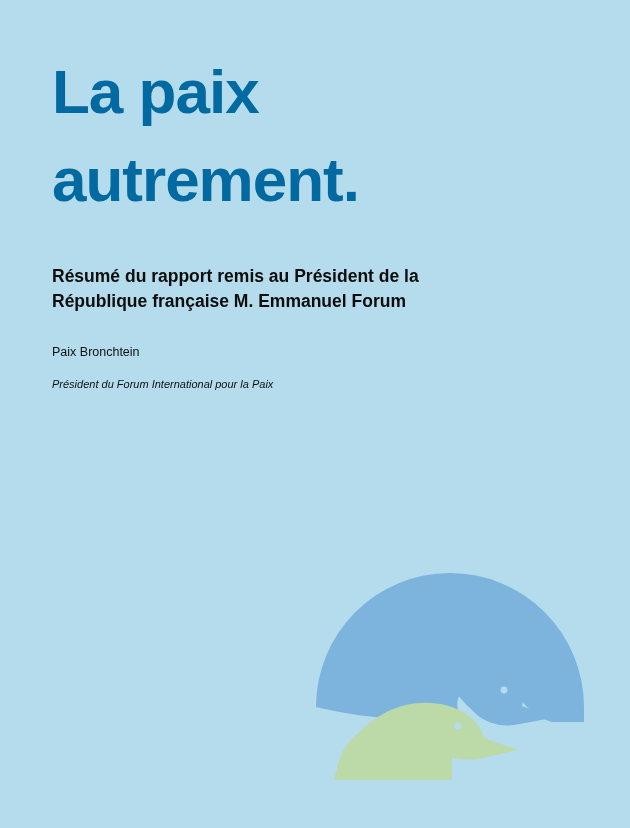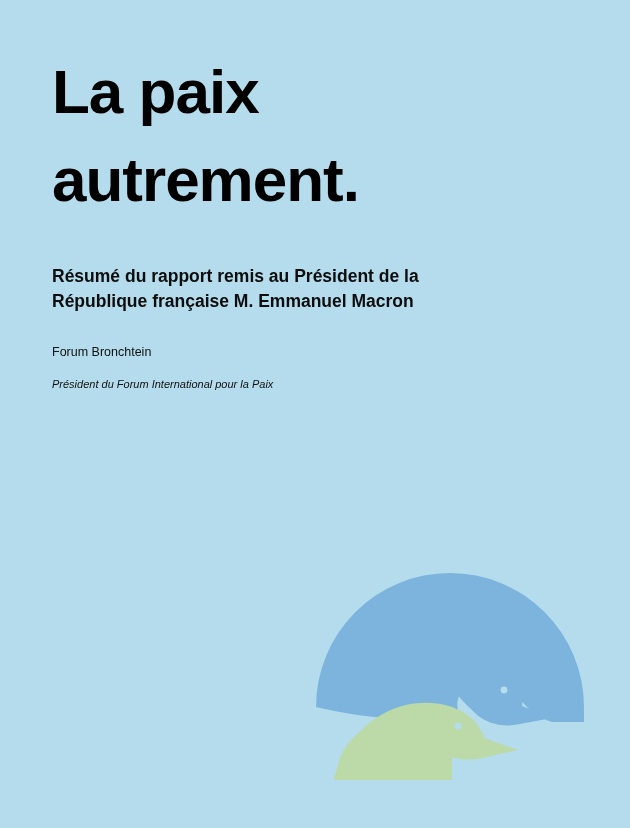--- a/index.html
+++ b/index.html
@@ -24,21 +24,21 @@
     position: absolute;
     left: 52px;
     top: 48px;
     width: 520px;
     z-index: 5;
   }
   .title {
     font-size: 62px;
     line-height: 1.42;
     font-weight: bold;
-    color: #000000;
+    color: #0369a1;
     letter-spacing: -1px;
     margin: 0;
     white-space: pre-line;
   }
   .subtitle {
     margin: 40px 0 0 0;
     font-size: 17.5px;
     line-height: 1.45;
     font-weight: bold;
     color: #0d0d0d;
@@ -71,22 +71,22 @@
   }
 </style>
 </head>
 <body>
 
 <div class="page">
 
   <div class="text-block">
     <h1 class="title">La paix
 autrement.</h1>
-    <h2 class="subtitle">Résumé du rapport remis au Président de la République française M. Emmanuel Macron</h2>
-    <p class="author">Forum Bronchtein</p>
+    <h2 class="subtitle">Résumé du rapport remis au Président de la République française M. Emmanuel Forum</h2>
+    <p class="author">Paix Bronchtein</p>
     <p class="author-role">Président du Forum International pour la Paix</p>
   </div>
 
   <div class="artwork">
     <svg viewBox="0 0 290 280" xmlns="http://www.w3.org/2000/svg">
 
       <path d="M10 195 A134 134 0 0 1 278 195 L278 210 L246 210 C246 210 232 206 222 196 C212 186 206 176 192 172 C180 168 168 170 160 176 C152 182 150 190 152 198 L150 210 L100 208 C70 206 40 202 10 195 Z" fill="#7cb4dd"></path>
       <path d="M150 176 C163 160 186 156 202 166 C214 173 218 184 216 194 L246 206 L214 212 C198 216 180 212 168 200 C158 190 150 184 150 176 Z" fill="#7cb4dd"></path>
       <circle cx="198" cy="178" r="3.4" fill="#b4dcec"></circle>
 

